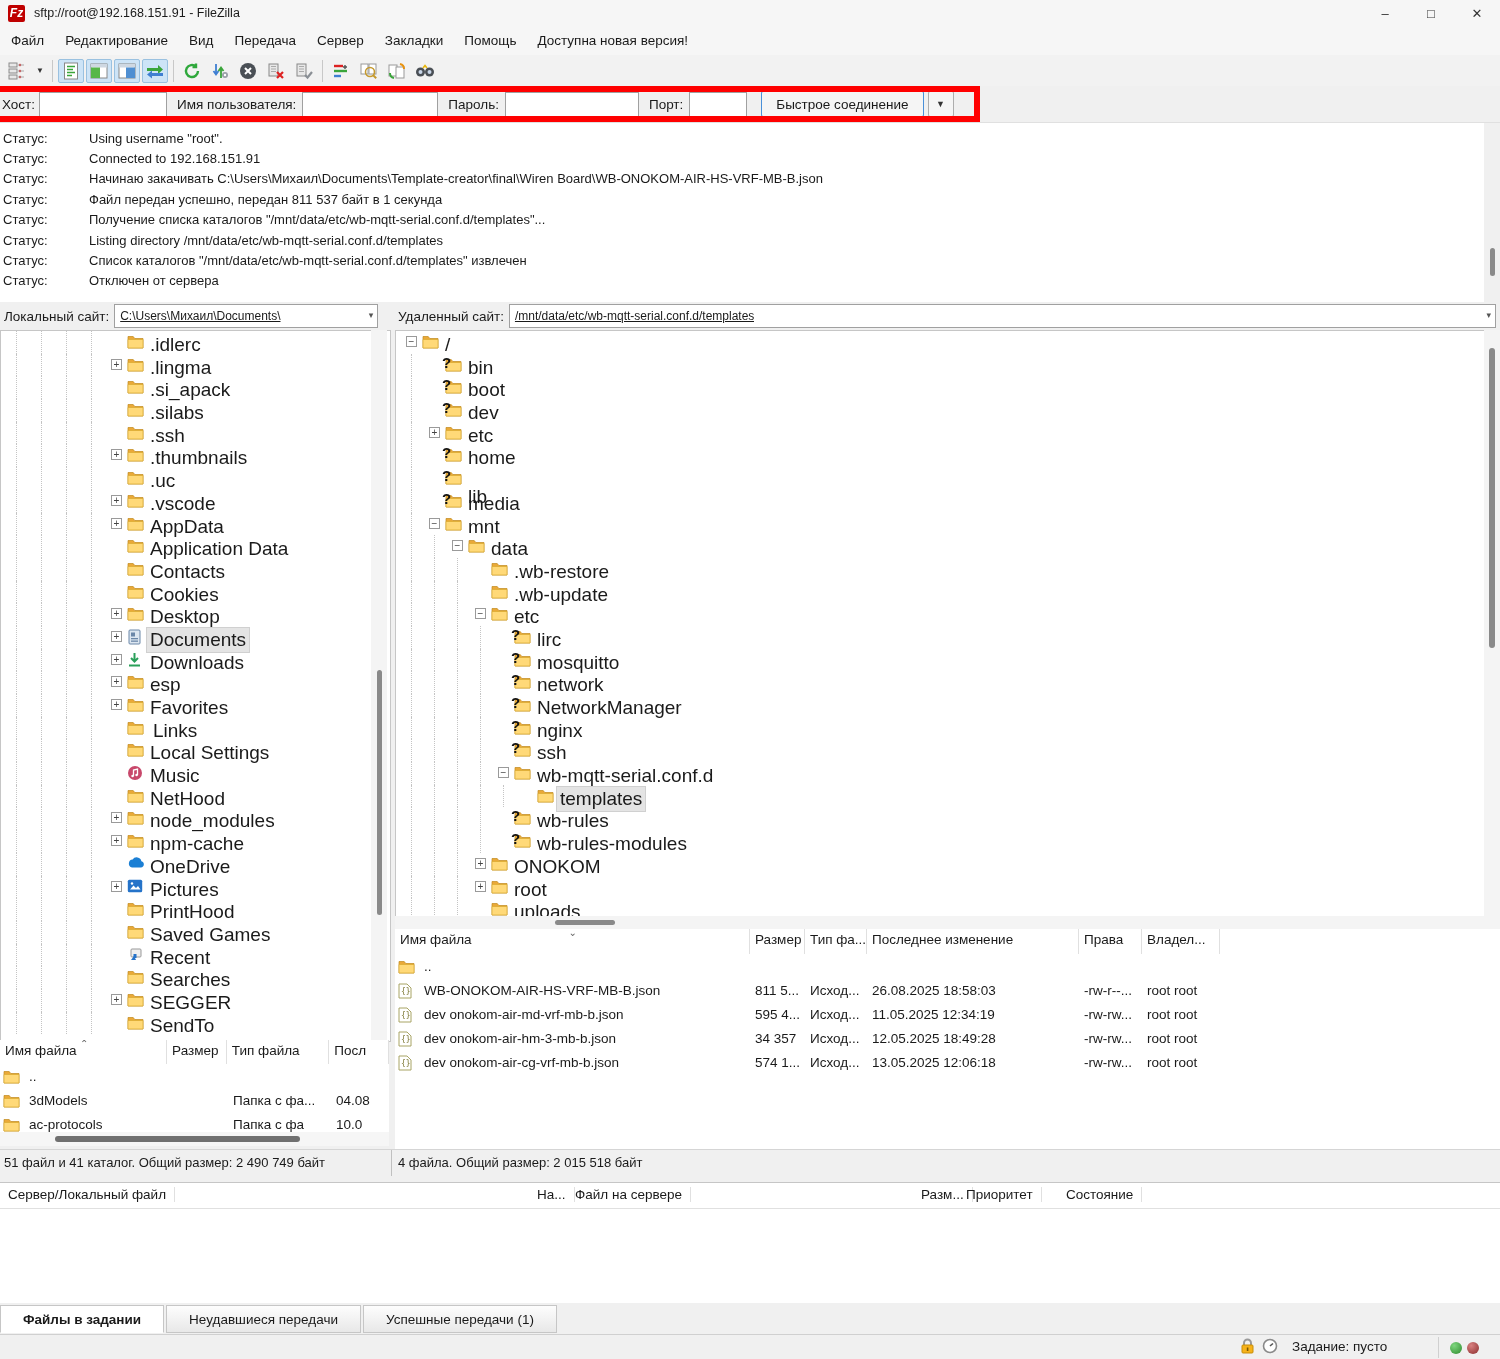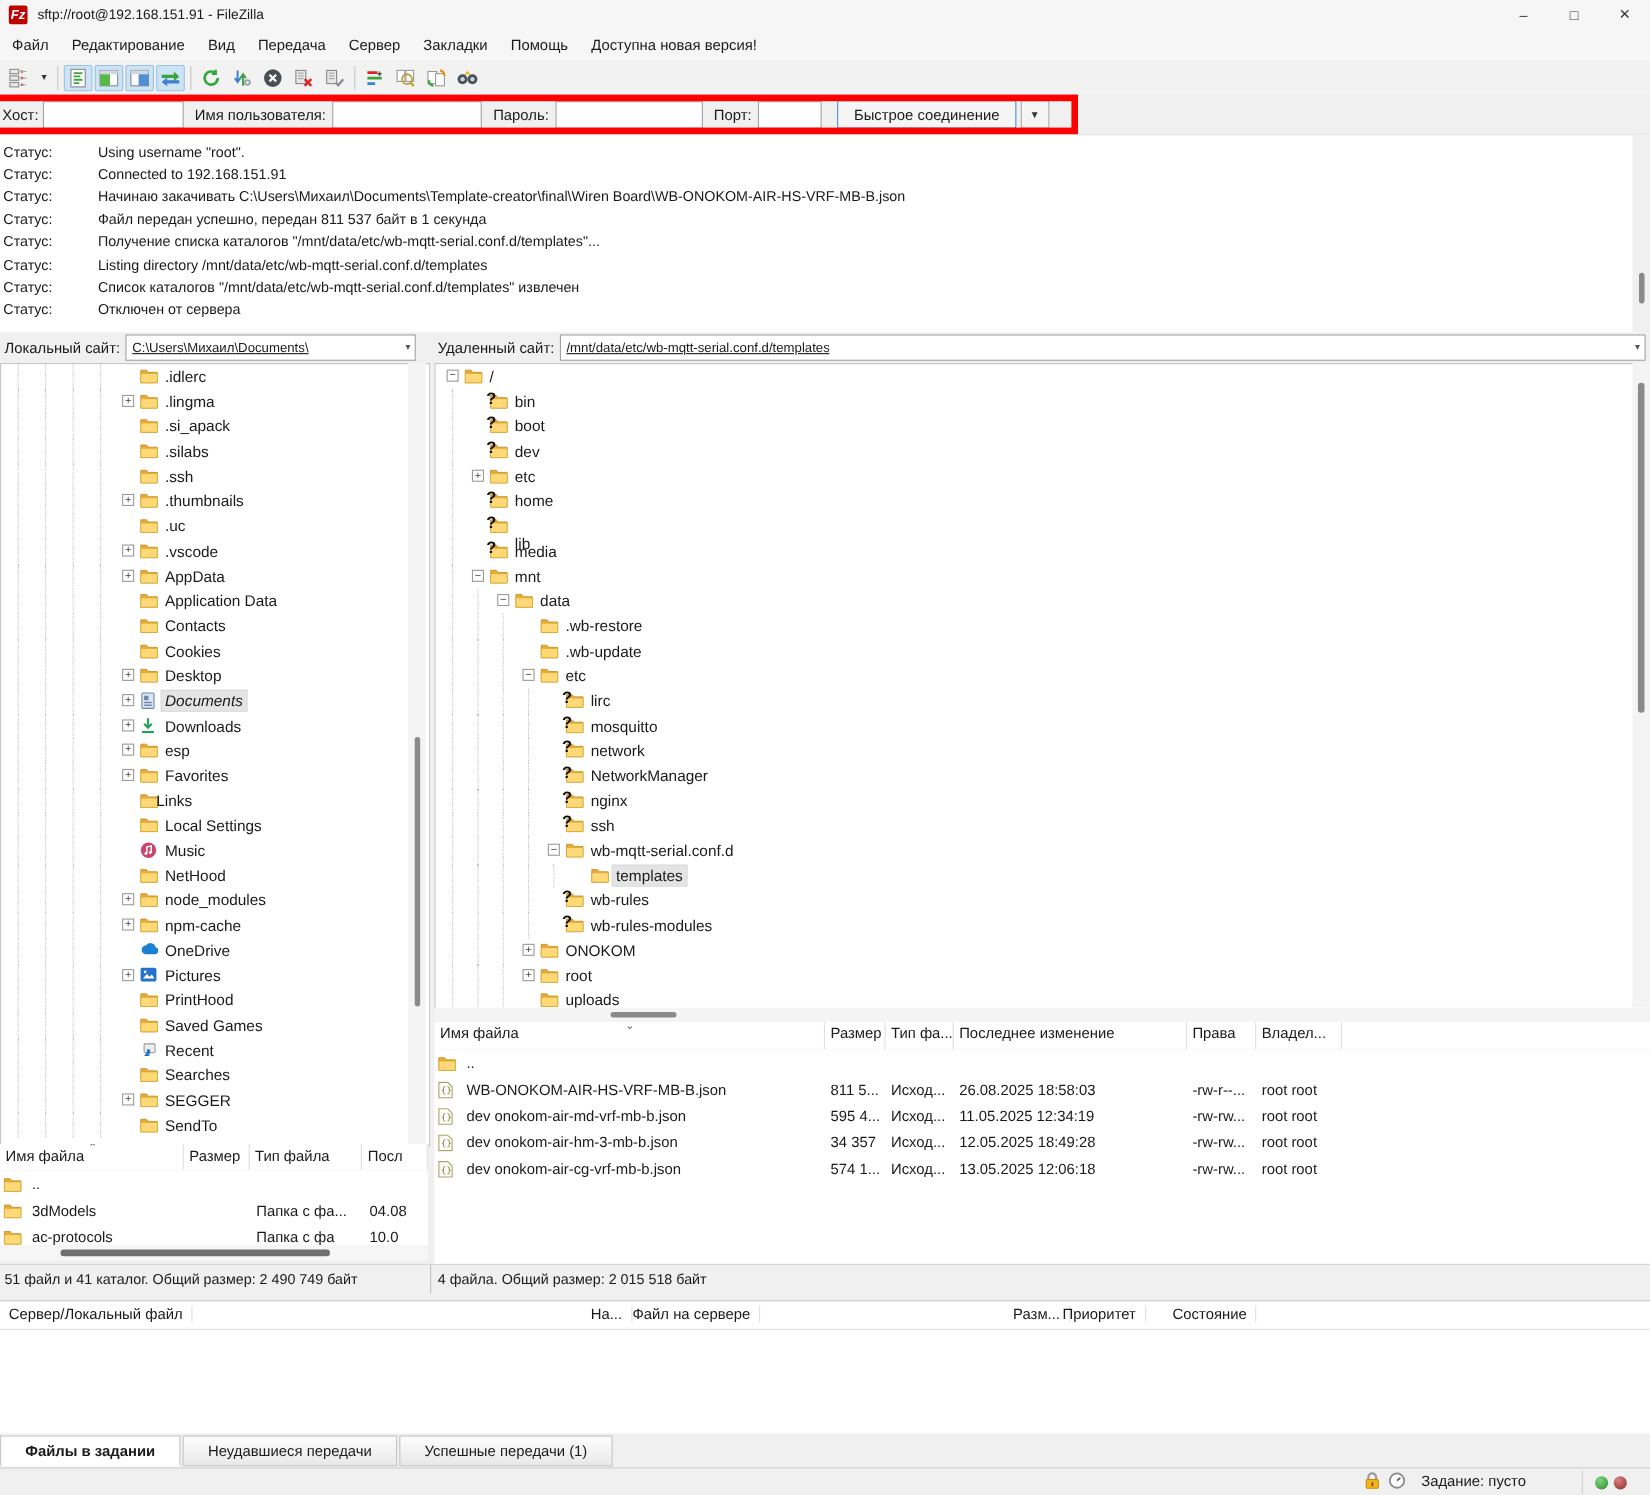--- a/index.html
+++ b/index.html
@@ -48,21 +48,21 @@
   .pcombo .cpath{padding-left:5px;white-space:nowrap;overflow:hidden;font-size:12px;text-decoration:underline;}
   .ccaret{position:absolute;right:4px;top:5px;font-size:9px;color:#555;}
   .treebox{position:absolute;background:#fff;border:1px solid #c6c6c6;overflow:hidden;}
   #localtree{left:0;top:330px;width:389px;height:710px;}
   #remotetree{left:395px;top:330px;width:1105px;height:586px;}
   .tree-row{position:relative;}
   .tguide{position:absolute;top:0;bottom:0;border-left:1px dotted #c4c4c4;}
   .texp{position:absolute;width:11px;height:11px;border:1px solid #9a9a9a;background:#fff;top:5px;
         font-size:10px;line-height:9px;text-align:center;color:#444;box-sizing:border-box;}
   .ticon{position:absolute;top:3px;width:17px;height:15px;}
-  .tlabel{position:absolute;top:2px;padding:1px 3px;white-space:nowrap;font-size:14px;}
+  .tlabel{position:absolute;top:2px;padding:1px 3px;white-space:nowrap;font-size:19px;}
   .tlabel.sel{background:#e4e4e4;outline:1px solid #d0d0d0;}
   .qmark{position:absolute;left:-3px;top:-3px;font-weight:bold;font-size:15px;color:#111;}
   
   #ltreescroll{position:absolute;left:371px;top:330px;width:16px;height:710px;background:#f4f4f4;}
   #ltreethumb{position:absolute;left:6px;top:340px;width:5px;height:245px;background:#8a8a8a;border-radius:3px;}
   #rtreescroll{position:absolute;left:1484px;top:330px;width:16px;height:586px;background:#f4f4f4;}
   #rtreethumb{position:absolute;left:5px;top:18px;width:6px;height:300px;background:#8a8a8a;border-radius:3px;}
   #rtreehscroll{position:absolute;left:395px;top:916px;width:1105px;height:13px;background:#f4f4f4;}
   #rtreehthumb{position:absolute;left:160px;top:4px;width:60px;height:5px;background:#8a8a8a;border-radius:3px;}
   #llisthscroll{position:absolute;left:0px;top:1132px;width:389px;height:14px;background:#f6f6f6;}
@@ -471,21 +471,21 @@
         <span class="tguide" style="left: 40px;"></span>
         <span class="tguide" style="left: 65px;"></span>
         <span class="tguide" style="left: 90px;"></span>
         <span class="texp" style="left: 110px;">+</span>
         <span class="ticon" style="left: 126px; position: absolute;"><svg width="15" height="16" viewBox="0 0 15 16">
             <rect x="2" y="1" width="11" height="14" rx="1" fill="#dce6f0" stroke="#6b87a8"></rect>
             <rect x="4" y="3.5" width="4" height="4" fill="#6b87a8"></rect>
             <rect x="4" y="9" width="7" height="1.3" fill="#6b87a8"></rect>
             <rect x="4" y="11.5" width="7" height="1.3" fill="#6b87a8"></rect>
           </svg></span>
-        <span class="tlabel sel" style="left: 146px; font-style: italic;">Documents</span>
+        <span class="tlabel sel" style="left: 146px;">Documents</span>
       </div>
       <div class="tree-row" style="height: 22.7px;">
         <span class="tguide" style="left: 15px;"></span>
         <span class="tguide" style="left: 40px;"></span>
         <span class="tguide" style="left: 65px;"></span>
         <span class="tguide" style="left: 90px;"></span>
         <span class="texp" style="left: 110px;">+</span>
         <span class="ticon" style="left: 126px; position: absolute;"><svg width="15" height="16" viewBox="0 0 15 16">
             <path d="M7.5 1 v8 M4 6 l3.5 3.5 L11 6" stroke="#2aa05a" stroke-width="2" fill="none"></path>
             <rect x="2" y="12.5" width="11" height="2" fill="#2aa05a"></rect>
@@ -518,21 +518,21 @@
       </div>
       <div class="tree-row" style="height: 22.7px;">
         <span class="tguide" style="left: 15px;"></span>
         <span class="tguide" style="left: 40px;"></span>
         <span class="tguide" style="left: 65px;"></span>
         <span class="tguide" style="left: 90px;"></span>
         <span class="ticon" style="left: 126px; position: absolute;"><svg width="17" height="15" viewBox="0 0 17 15">
             <path d="M1 2.5 h5.2 l1.6 2 H16 v9.5 H1 z" fill="#eaa938" stroke="#c08a1d" stroke-width=".7"></path>
             <path d="M1 5.5 h15 v8.5 H1 z" fill="#ffd978" stroke="#d8a92e" stroke-width=".7"></path>
           </svg></span>
-        <span class="tlabel" style="left: 138px;">Links</span>
+        <span class="tlabel" style="left: 149px;">Links</span>
       </div>
       <div class="tree-row" style="height: 22.7px;">
         <span class="tguide" style="left: 15px;"></span>
         <span class="tguide" style="left: 40px;"></span>
         <span class="tguide" style="left: 65px;"></span>
         <span class="tguide" style="left: 90px;"></span>
         <span class="ticon" style="left: 126px; position: absolute;"><svg width="17" height="15" viewBox="0 0 17 15">
             <path d="M1 2.5 h5.2 l1.6 2 H16 v9.5 H1 z" fill="#eaa938" stroke="#c08a1d" stroke-width=".7"></path>
             <path d="M1 5.5 h15 v8.5 H1 z" fill="#ffd978" stroke="#d8a92e" stroke-width=".7"></path>
           </svg></span>

